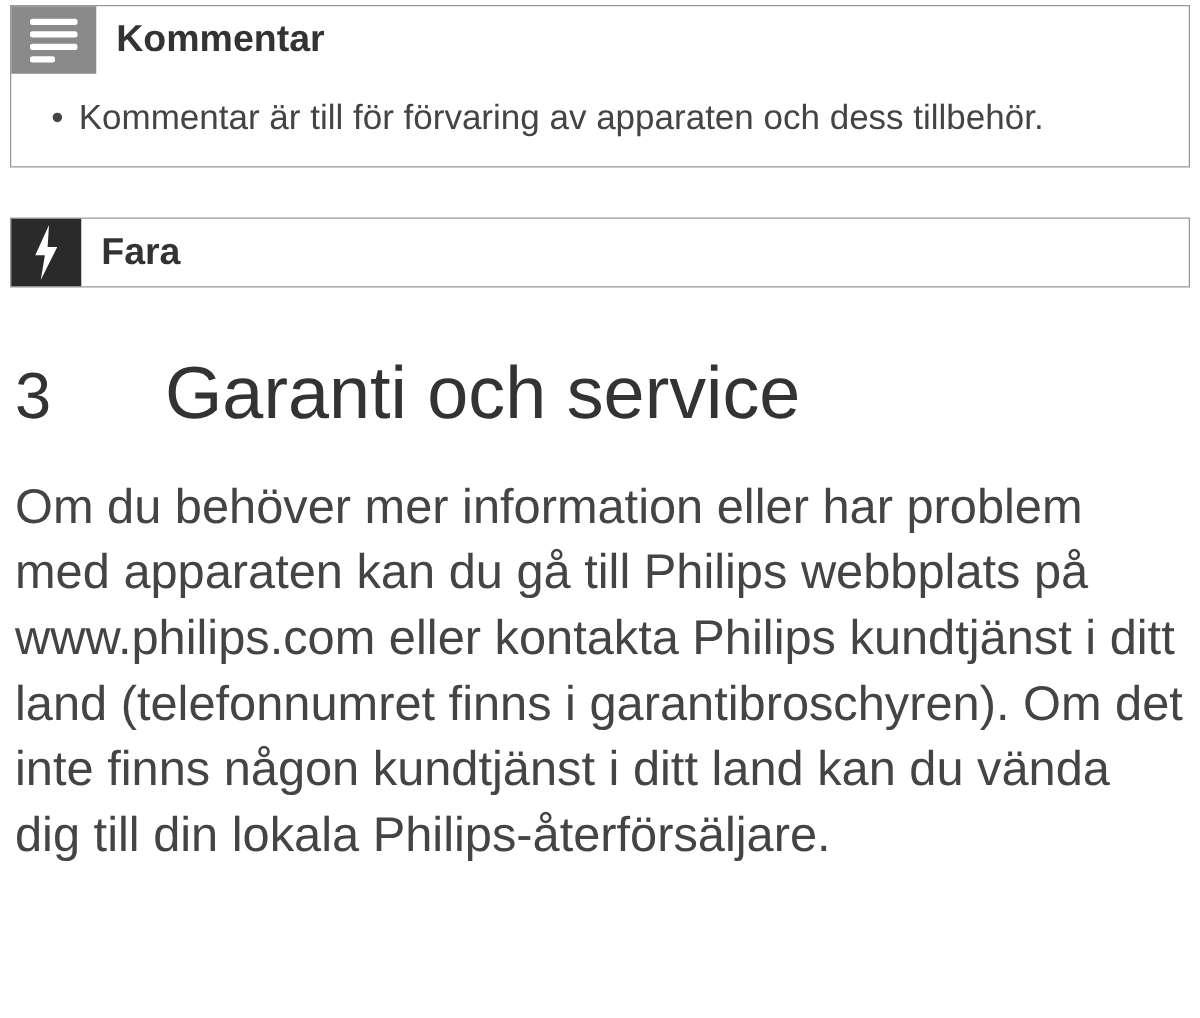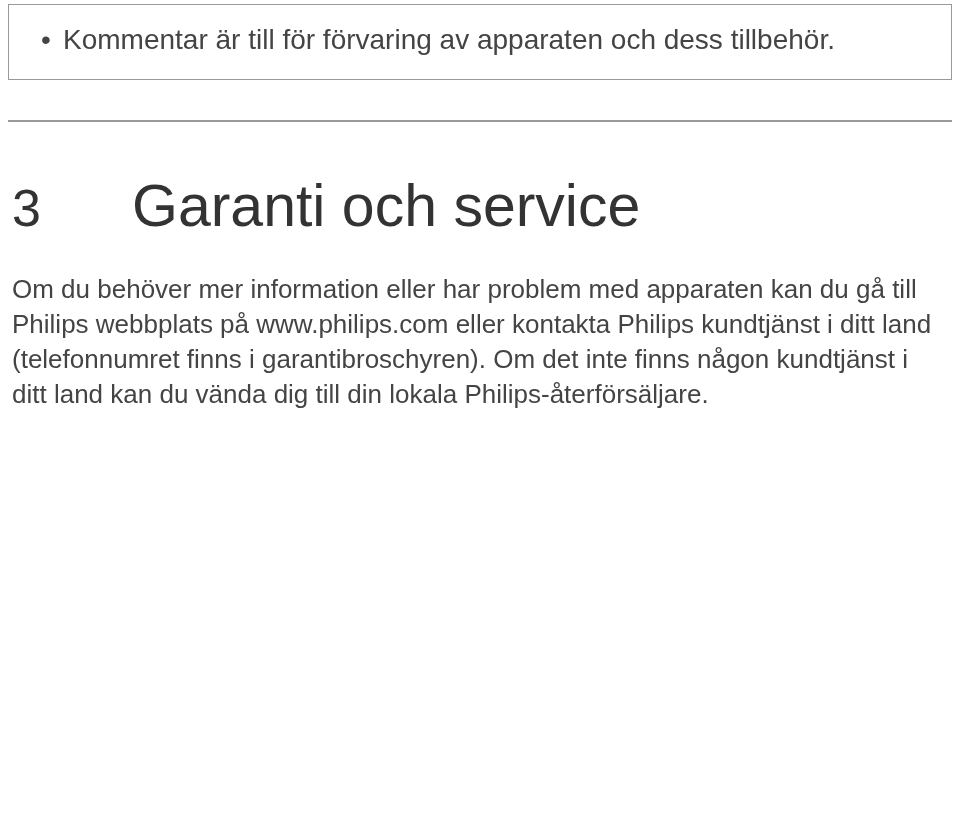--- a/index.html
+++ b/index.html
@@ -102,37 +102,56 @@
       font-weight: normal;
       color: #333;
       width: 120px;
     }
     .section-title {
       font-size: 59px;
       font-weight: normal;
       color: #333;
     }
     .section-body {
-      font-size: 26px;
+      font-size: 39px;
       color: #444;
       line-height: 1.35;
     }
   </style>
 </head>
 <body>
 
 <div class="note-box">
+  <div class="note-header">
+    <div class="note-icon-box">
+      <div class="note-icon-lines">
+        <div class="line l1"></div>
+        <div class="line l2"></div>
+        <div class="line l3"></div>
+        <div class="line l4"></div>
+      </div>
+    </div>
+    <div class="note-title">Kommentar</div>
+  </div>
   <div class="note-body">
     <ul>
       <li>Kommentar är till för förvaring av apparaten och dess tillbehör.</li>
     </ul>
   </div>
 </div>
 
 <div class="note-box">
+  <div class="note-header">
+    <div class="danger-icon-box">
+      <svg class="lightning-icon" viewBox="0 0 24 40">
+        <path d="M14 0 L4 22 L11 22 L8 40 L20 16 L13 16 Z" fill="#fff"></path>
+      </svg>
+    </div>
+    <div class="note-title">Fara</div>
+  </div>
 </div>
 
 <div class="section">
   <div class="section-heading">
     <div class="section-number">3</div>
     <div class="section-title">Garanti och service</div>
   </div>
   <div class="section-body">Om du behöver mer information eller har problem med apparaten kan du gå till Philips webbplats på www.philips.com eller kontakta Philips kundtjänst i ditt land (telefonnumret finns i garantibroschyren). Om det inte finns någon kundtjänst i ditt land kan du vända dig till din lokala Philips-återförsäljare.</div>
 </div>
 

